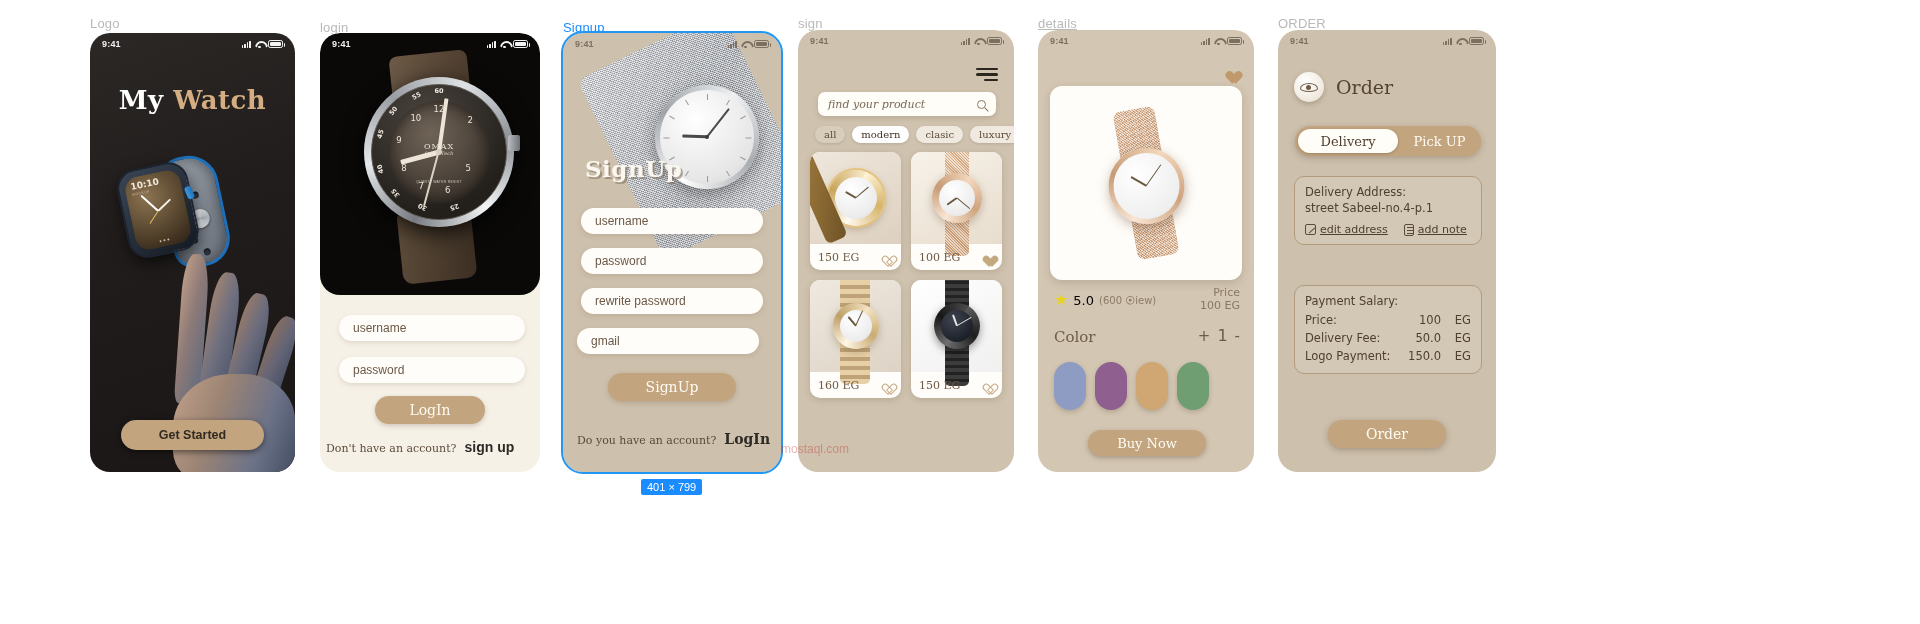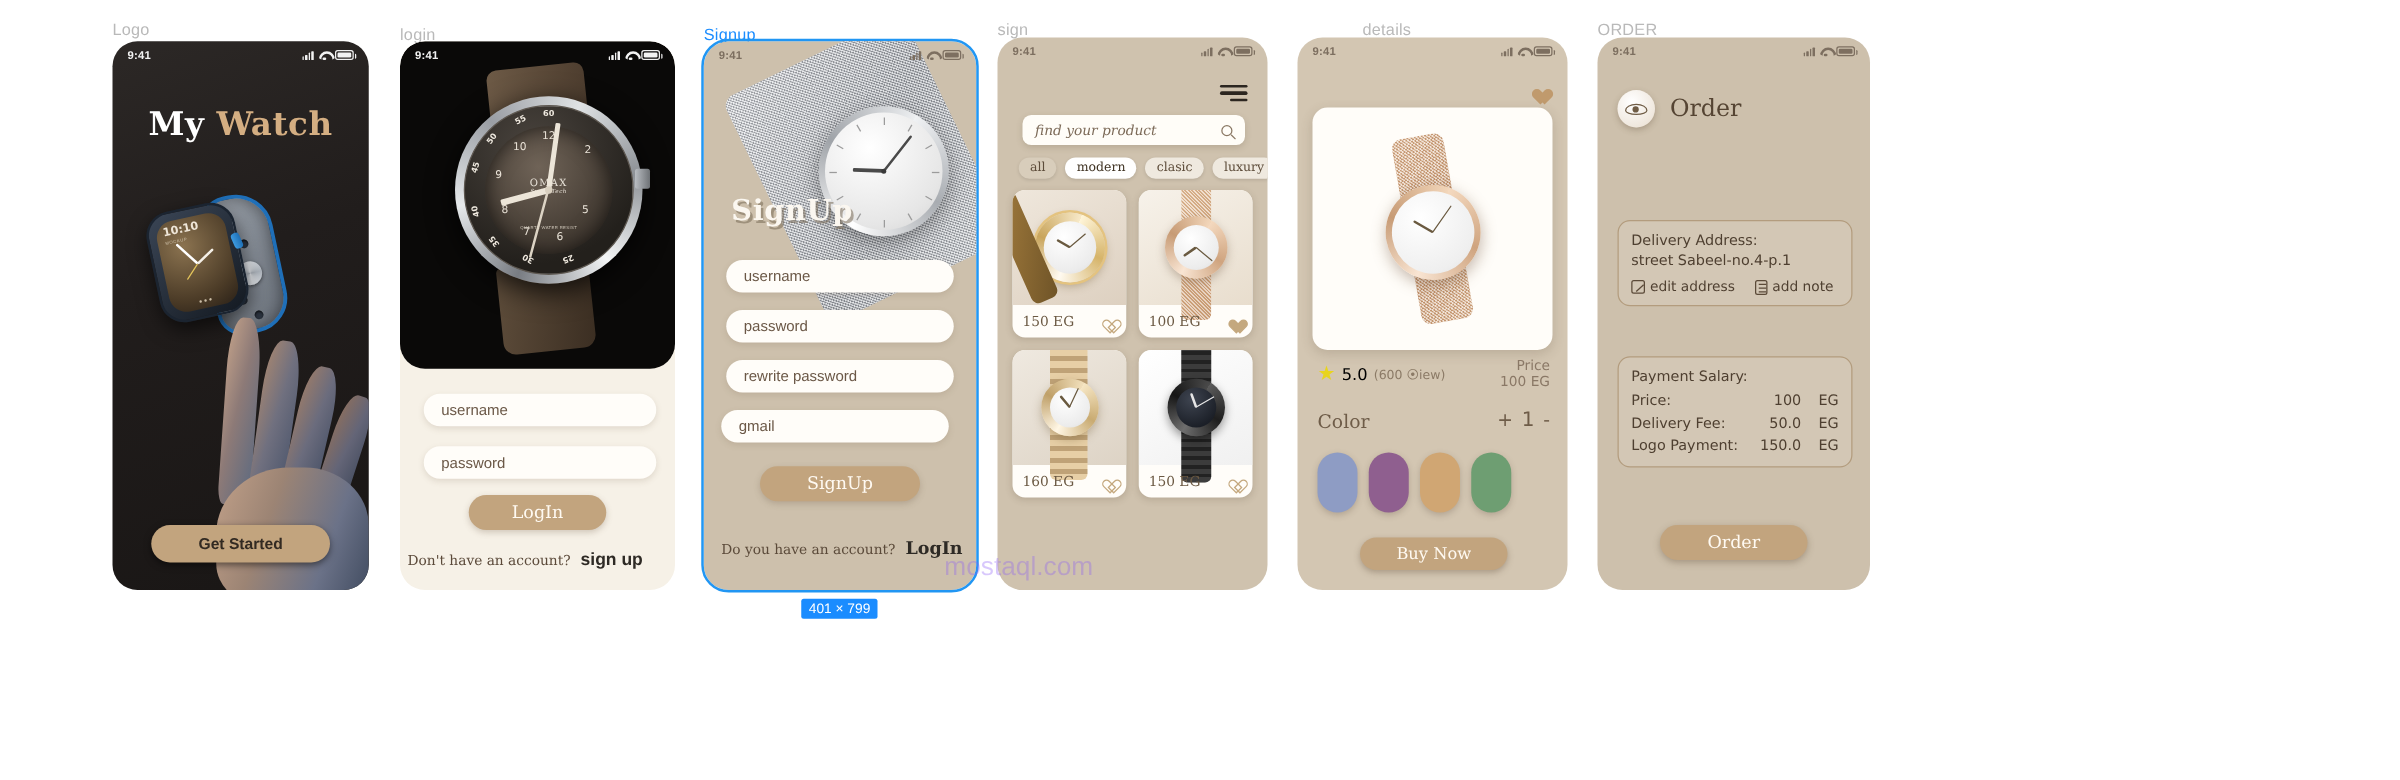--- a/index.html
+++ b/index.html
@@ -365,21 +365,21 @@
     font-family:"DejaVu Serif",serif; font-size: 13px; color:#fffaf2; cursor:pointer;
   }
 
   .panel {
     position:absolute; left: 16px; width: 188px; border: 1.4px solid #b39c7e;
     border-radius: 10px; background: rgba(255,253,248,.12); padding: 8px 10px;
   }
   .panel .ptitle { font-size: 11.5px; color:#4e3f30; font-family:"DejaVu Sans",sans-serif; margin-bottom: 2px; }
   .panel .pline { font-size: 11.5px; color:#4e3f30; font-family:"DejaVu Sans",sans-serif; }
   .addr-actions { display:flex; gap: 16px; margin-top: 8px; }
-  .act { display:flex; align-items:center; gap: 4px; font-size: 11px; color:#4e3f30; font-family:"DejaVu Sans",sans-serif; cursor:pointer; }
+  .act { display:flex; align-items:center; gap: 4px; font-size: 11px; color:#4e3f30; font-family:"DejaVu Sans",sans-serif; cursor:pointer;text-decoration:underline; }
   .ic-pencil { width:11px; height:11px; border:1.2px solid #5b4a38; border-radius:2px; position:relative; }
   .ic-pencil::after { content:""; position:absolute; left:2px; top:5px; width:8px; height:1.2px; background:#5b4a38; transform: rotate(-42deg); }
   .ic-note { width:10px; height:12px; border:1.2px solid #5b4a38; border-radius:2px; position:relative; }
   .ic-note::after { content:""; position:absolute; left:2px; top:2.5px; width:6px; height:1px; background:#5b4a38;
                     box-shadow: 0 3px 0 #5b4a38, 0 6px 0 #5b4a38; }
 
   .pay-row { display:flex; font-size: 11.5px; color:#4e3f30; font-family:"DejaVu Sans",sans-serif; line-height: 1.55; }
   .pay-row .lbl { flex: 1; }
   .pay-row .val { width: 42px; text-align: right; }
   .pay-row .cur { width: 30px; text-align: right; }
@@ -394,32 +394,32 @@
 
   
   .size-badge {
     position:absolute; left: 641px; top: 479px;
     background: #1a8cff; color:#fff; font-size: 11px; padding: 2px 6px;
     border-radius: 2px; font-family:"Liberation Sans", sans-serif;
   }
   
   .wm { position:absolute; left: 700px; top: 446px; width: 230px; text-align:center; opacity: .33; pointer-events:none; }
   .wm .ar { font-size: 27px; color:#cfc6ba; font-family:"DejaVu Sans", sans-serif; letter-spacing:1px; }
-  .wm .en { font-size: 21px; color:#8b5cf6; font-family:"Liberation Sans", sans-serif; margin-top: -4px; text-align: center; }
+  .wm .en { font-size: 12px; color:#b91c1c; font-family:"Liberation Sans", sans-serif; margin-top: -4px; text-align: center; }
 </style>
 </head>
 <body>
 
 <div class="board">
 
   <div class="frame-label" style="left:90px; top:16px;">Logo</div>
   <div class="frame-label" style="left:320px; top:20px;">login</div>
   <div class="frame-label sel" style="left:563px; top:20px;">Signup</div>
   <div class="frame-label" style="left:798px; top:16px;">sign</div>
-  <div class="frame-label" style="left:1090px; top:16px;">details</div>
+  <div class="frame-label" style="left:1038px; top:16px;text-decoration:underline;">details</div>
   <div class="frame-label" style="left:1278px; top:16px;">ORDER</div>
 
   <div class="phone" id="s1">
     <div class="statusbar sb-dark">
       <span class="time">9:41</span>
       <span class="icons">
         <span class="bars">
             <i></i>
             <i></i>
             <i></i>
@@ -780,20 +780,24 @@
     </div>
 
     <div class="order-head">
       <span class="avatar">
         <span class="eye"></span>
           <span class="pupil"></span>
       </span>
       <span class="order-title">Order</span>
     </div>
 
+    <div class="toggle-wrap">
+      <span class="toggle-on">Delivery</span>
+      <span class="toggle-off">Pick UP</span>
+    </div>
 
     <div class="panel" style="top:146px;">
       <div class="ptitle">Delivery Address:</div>
       <div class="pline">street Sabeel-no.4-p.1</div>
       <div class="addr-actions">
         <span class="act">
           <span class="ic-pencil"></span>
           <span>edit address</span>
         </span>
         <span class="act">

